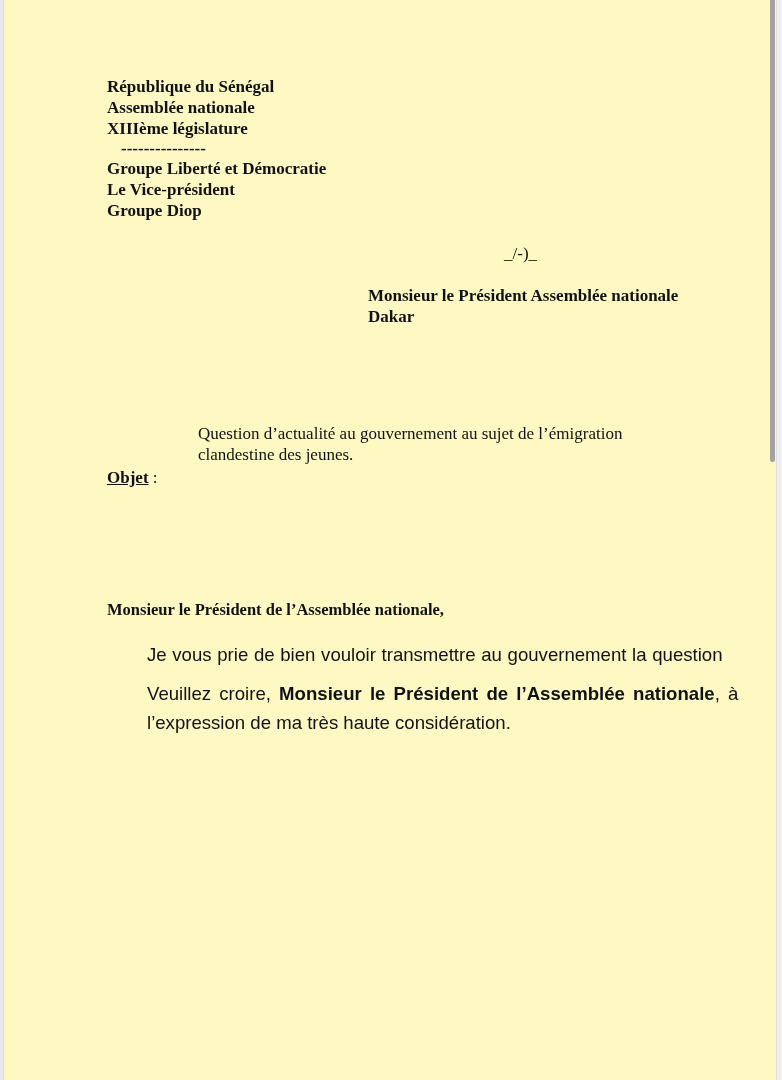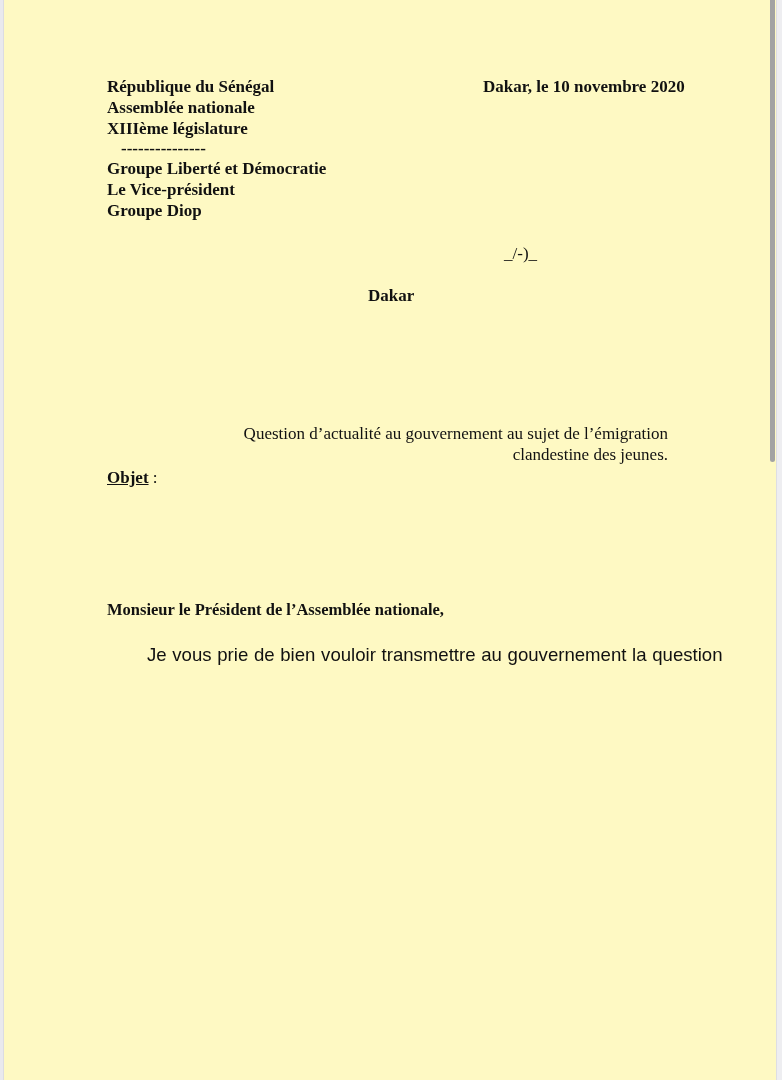--- a/index.html
+++ b/index.html
@@ -93,21 +93,20 @@
     .objet-label .u {
       font-weight: bold;
       text-decoration: underline;
     }
     .objet-text {
       position: absolute;
       left: 194px; top: 424px;
       width: 470px;
       font-size: 17px;
       line-height: 20.5px;
-      text-align: right;
     }
     .salutation {
       position: absolute;
       left: 103px; top: 600px;
       font-size: 16.5px;
       font-weight: bold;
       line-height: 20px;
     }
     .body-text {
       position: absolute;
@@ -137,40 +136,44 @@
     <div class="header-left serif">
       <span class="line">République du Sénégal</span>
       <span class="line">Assemblée nationale</span>
       <span class="line">XIIIème législature</span>
       <span class="line dashes">---------------</span>
       <span class="line">Groupe Liberté et Démocratie</span>
       <span class="line">Le Vice-président</span>
       <span class="line">Groupe Diop</span>
     </div>
 
-    <div class="header-date serif">Dakar, le 10 novembre 2020</div>
 
     <div class="emoticon serif">_/-)_</div>
 
     <div class="recipient serif">
+      <span class="line">Monsieur le Président Assemblée nationale</span>
       <span class="line">Dakar</span>
     </div>
 
     <div class="objet-label serif"><span class="u">Objet</span><span> :</span></div>
 
     <div class="objet-text serif">
       <span class="line">Question d’actualité au gouvernement au sujet de l’émigration</span>
       <span class="line">clandestine des jeunes.</span>
     </div>
 
     <div class="salutation serif">Monsieur le Président de l’Assemblée nationale,</div>
 
     <div class="body-text sans">
       <p>
         <span class="line" style="word-spacing:0.5px;">Je vous prie de bien vouloir transmettre au gouvernement la question</span>
       </p>
+      <p>
+        <span class="line" style="word-spacing:3px;"><span>Veuillez croire, </span><b>Monsieur le Président de l’Assemblée nationale</b><span>, à</span></span>
+        <span class="line">l’expression de ma très haute considération.</span>
+      </p>
     </div>
 
   </div>
 
   <div class="edge-right"></div>
   <div class="scrollbar-thumb"></div>
 </div>
 
 </body></html>

